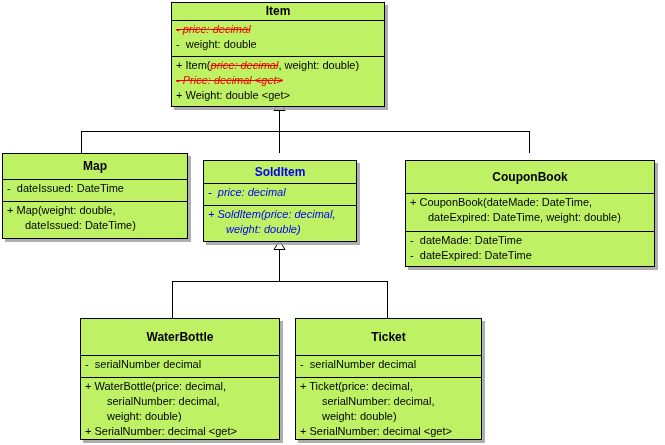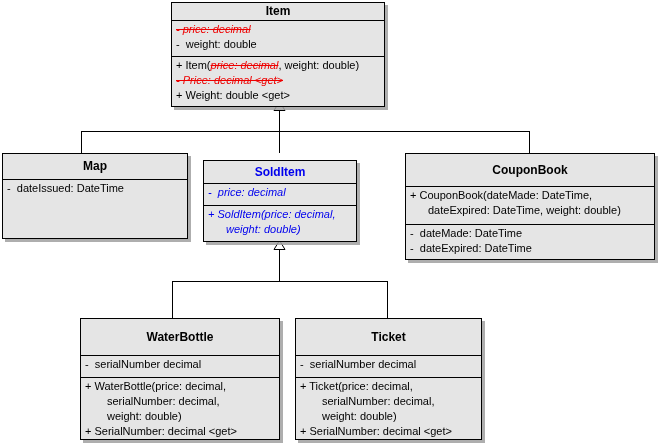--- a/index.html
+++ b/index.html
@@ -6,21 +6,21 @@
   body{
     width:665px;height:445px;position:relative;overflow:hidden;
     font-family:"Liberation Sans","DejaVu Sans",sans-serif;
     -webkit-font-smoothing:none;
   }
   #stage{position:absolute;left:0;top:0;width:665px;height:445px;}
 
   
   .cls{
     position:absolute;
-    background:#e5e5e5;
+    background:#bef264;
     border:1px solid #000000;
     box-sizing:border-box;
     box-shadow:3px 3px 0 0 rgba(160,160,160,0.85);
     z-index:5;
   }
   .cls .hdr{
     text-align:center;
     font-weight:bold;
     font-size:12px;
     line-height:13px;
@@ -100,36 +100,40 @@
       <div class="row"><span class="del">- Price: decimal &lt;get&gt;</span></div>
       <div class="row"><span>+ Weight: double &lt;get&gt;</span></div>
     </div>
   </div>
 
   <div class="cls" style="left:2px;top:153px;width:186px;height:86px;">
     <div class="hdr" style="height:25px;">Map</div>
     <div class="sect" style="height:22px;">
       <div class="row"><span>-  dateIssued: DateTime</span></div>
     </div>
+    <div class="sect" style="height:37px;">
+      <div class="row"><span>+ Map(weight: double,</span></div>
+      <div class="row ind"><span>dateIssued: DateTime)</span></div>
+    </div>
   </div>
 
   <div class="cls" style="left:203px;top:160px;width:154px;height:82px;">
     <div class="hdr" style="height:22px;">
       <span class="blue-b">SoldItem</span>
     </div>
     <div class="sect" style="height:22px;">
       <div class="row"><span class="blue">-  price: decimal</span></div>
     </div>
     <div class="sect" style="height:36px;">
       <div class="row"><span class="blue">+ SoldItem(price: decimal,</span></div>
       <div class="row ind"><span class="blue">weight: double)</span></div>
     </div>
   </div>
 
-  <div class="cls" style="left:405px;top:153px;width:250px;height:107px;">
+  <div class="cls" style="left:405px;top:160px;width:250px;height:107px;">
     <div class="hdr" style="height:32px;">CouponBook</div>
     <div class="sect" style="height:38px;">
       <div class="row"><span>+ CouponBook(dateMade: DateTime,</span></div>
       <div class="row ind"><span>dateExpired: DateTime, weight: double)</span></div>
     </div>
     <div class="sect" style="height:36px;">
       <div class="row"><span>-  dateMade: DateTime</span></div>
       <div class="row"><span>-  dateExpired: DateTime</span></div>
     </div>
   </div>

